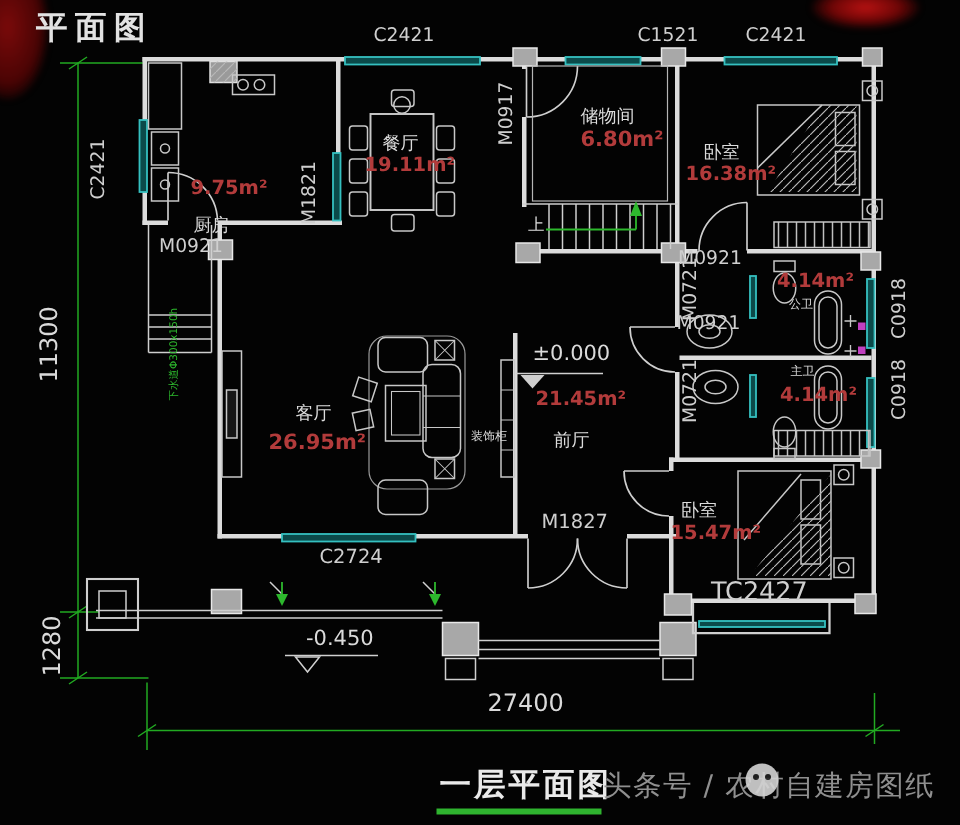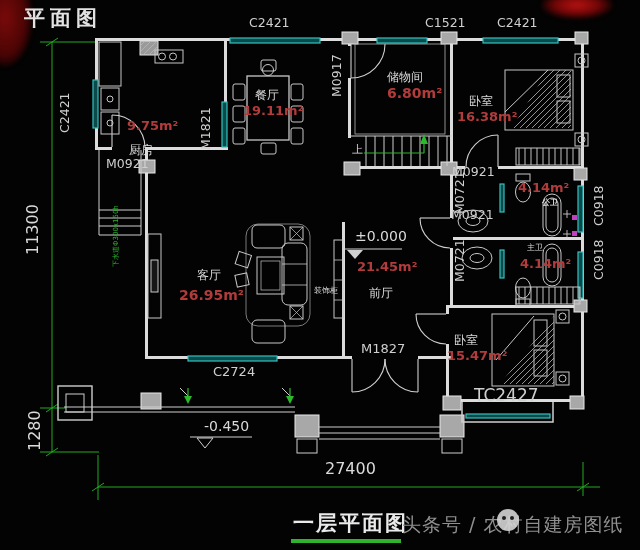--- a/index.html
+++ b/index.html
@@ -318,21 +318,21 @@
   <span class="lbl red" style="left:243px;top:104px;">19.11m²</span>
   <span class="lbl white-lbl" style="left:387px;top:71px;">储物间</span>
   <span class="lbl red-lg" style="left:387px;top:86px;">6.80m²</span>
   <span class="lbl white-lbl" style="left:469px;top:95px;">卧室</span>
   <span class="lbl red" style="left:457px;top:110px;">16.38m²</span>
   <span class="lbl white-lbl" style="left:197px;top:269px;">客厅</span>
   <span class="lbl red-lg" style="left:179px;top:288px;">26.95m²</span>
   <span class="lbl red" style="left:357px;top:260px;">21.45m²</span>
   <span class="lbl white-lbl" style="left:369px;top:287px;">前厅</span>
   <span class="lbl red" style="left:518px;top:181px;">4.14m²</span>
-  <span class="lbl tiny white-lbl" style="left:542px;top:199px;font-weight:bold;">公卫</span>
+  <span class="lbl tiny white-lbl" style="left:526px;top:199px;">公卫</span>
   <span class="lbl tiny white-lbl" style="left:527px;top:244px;">主卫</span>
   <span class="lbl red" style="left:520px;top:257px;">4.14m²</span>
   <span class="lbl white-lbl" style="left:454px;top:334px;">卧室</span>
   <span class="lbl red" style="left:447px;top:349px;">15.47m²</span>
 
   <span class="lbl white-lbl" style="left:352px;top:144px;font-size:11px;">上</span>
   <span class="lbl tiny white-lbl" style="left:314px;top:287px;">装饰柜</span>
   <span class="lbl micro green rot" style="left:113px;top:267px;">下水道Φ300x150h</span>
 
   <span class="lbl" id="caption-main" style="left:293px;top:513px;">一层平面图</span>

